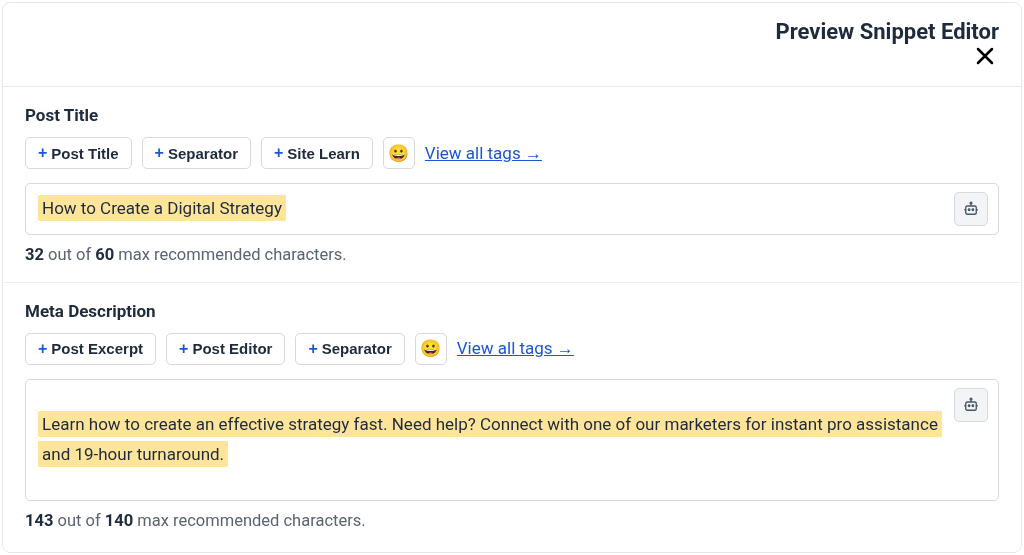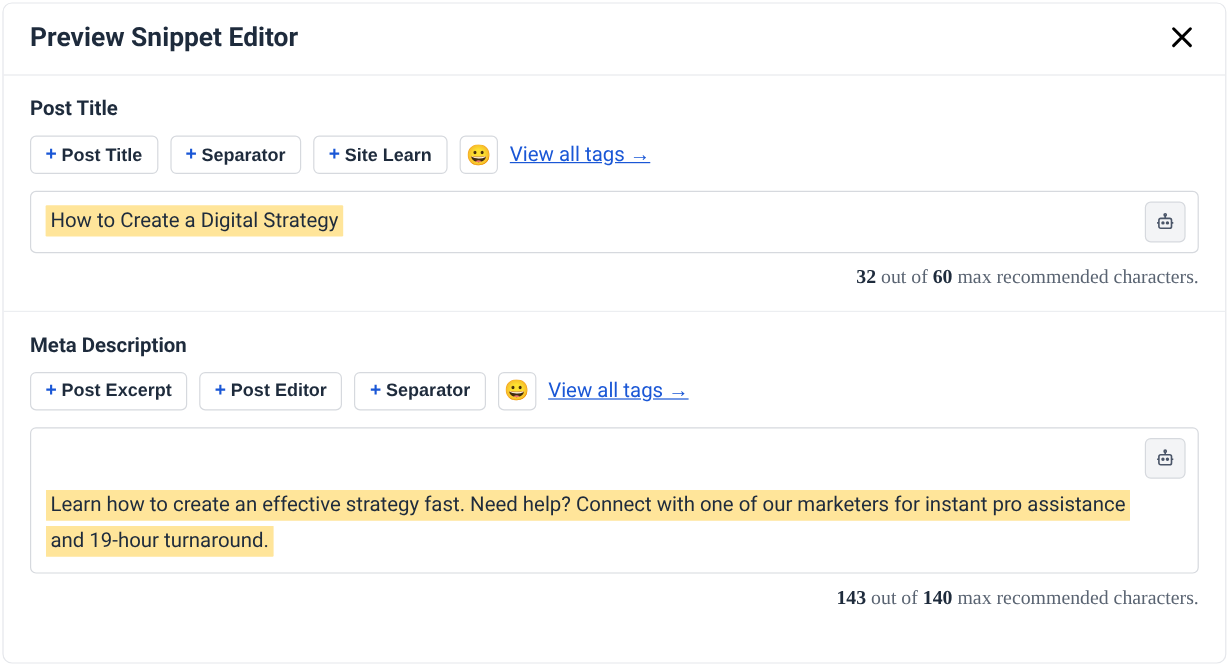--- a/index.html
+++ b/index.html
@@ -14,24 +14,25 @@
   .panel {
     border: 1px solid #e5e7eb;
     border-radius: 8px;
     width: 1020px;
     height: 551px;
     margin: 2px;
     background: #fff;
   }
   .header {
     display: flex;
-    align-items: flex-start;
+    align-items: flex-end;
     justify-content: space-between;
     padding: 16px 22px 14px 22px;
     border-bottom: 1px solid #e8eaed;
+    flex-direction: column;
   }
   .header h1 {
     font-size: 22px;
     font-weight: 700;
     color: #1e2b3c;
   }
   .close-btn {
     font-size: 22px;
     font-weight: 700;
     cursor: pointer;
@@ -87,21 +88,21 @@
     color: #1a57d6;
     font-size: 17px;
     text-decoration: underline;
     cursor: pointer;
   }
   .input-box {
     border: 1px solid #d6d9de;
     border-radius: 5px;
     padding: 10px 12px;
     display: flex;
-    align-items: flex-end;
+    align-items: center;
     gap: 10px;
     margin-bottom: 10px;
     position: relative;
   }
   .input-box.tall { min-height: 122px; }
   .highlighted-text {
     background: #ffe59a;
     padding: 3px 4px;
     font-size: 17px;
     color: #1e2b3c;
@@ -121,25 +122,23 @@
     border: 1px solid #d6d9de;
     background: #f3f4f6;
     border-radius: 5px;
     display: flex;
     align-items: center;
     justify-content: center;
     cursor: pointer;
   }
   .robot-svg { width: 18px; height: 18px; }
   .counter {
-    text-align: right;
     font-size: 16.5px;
     color: #5a6472;
     margin-bottom: 18px;
-    font-family: Liberation Serif, serif;
   }
   .counter b {
     color: #1e2b3c;
     font-weight: 700;
   }
   .divider {
     border: none;
     border-top: 1px solid #eceef1;
     margin: 0 -22px 18px -22px;
   }

